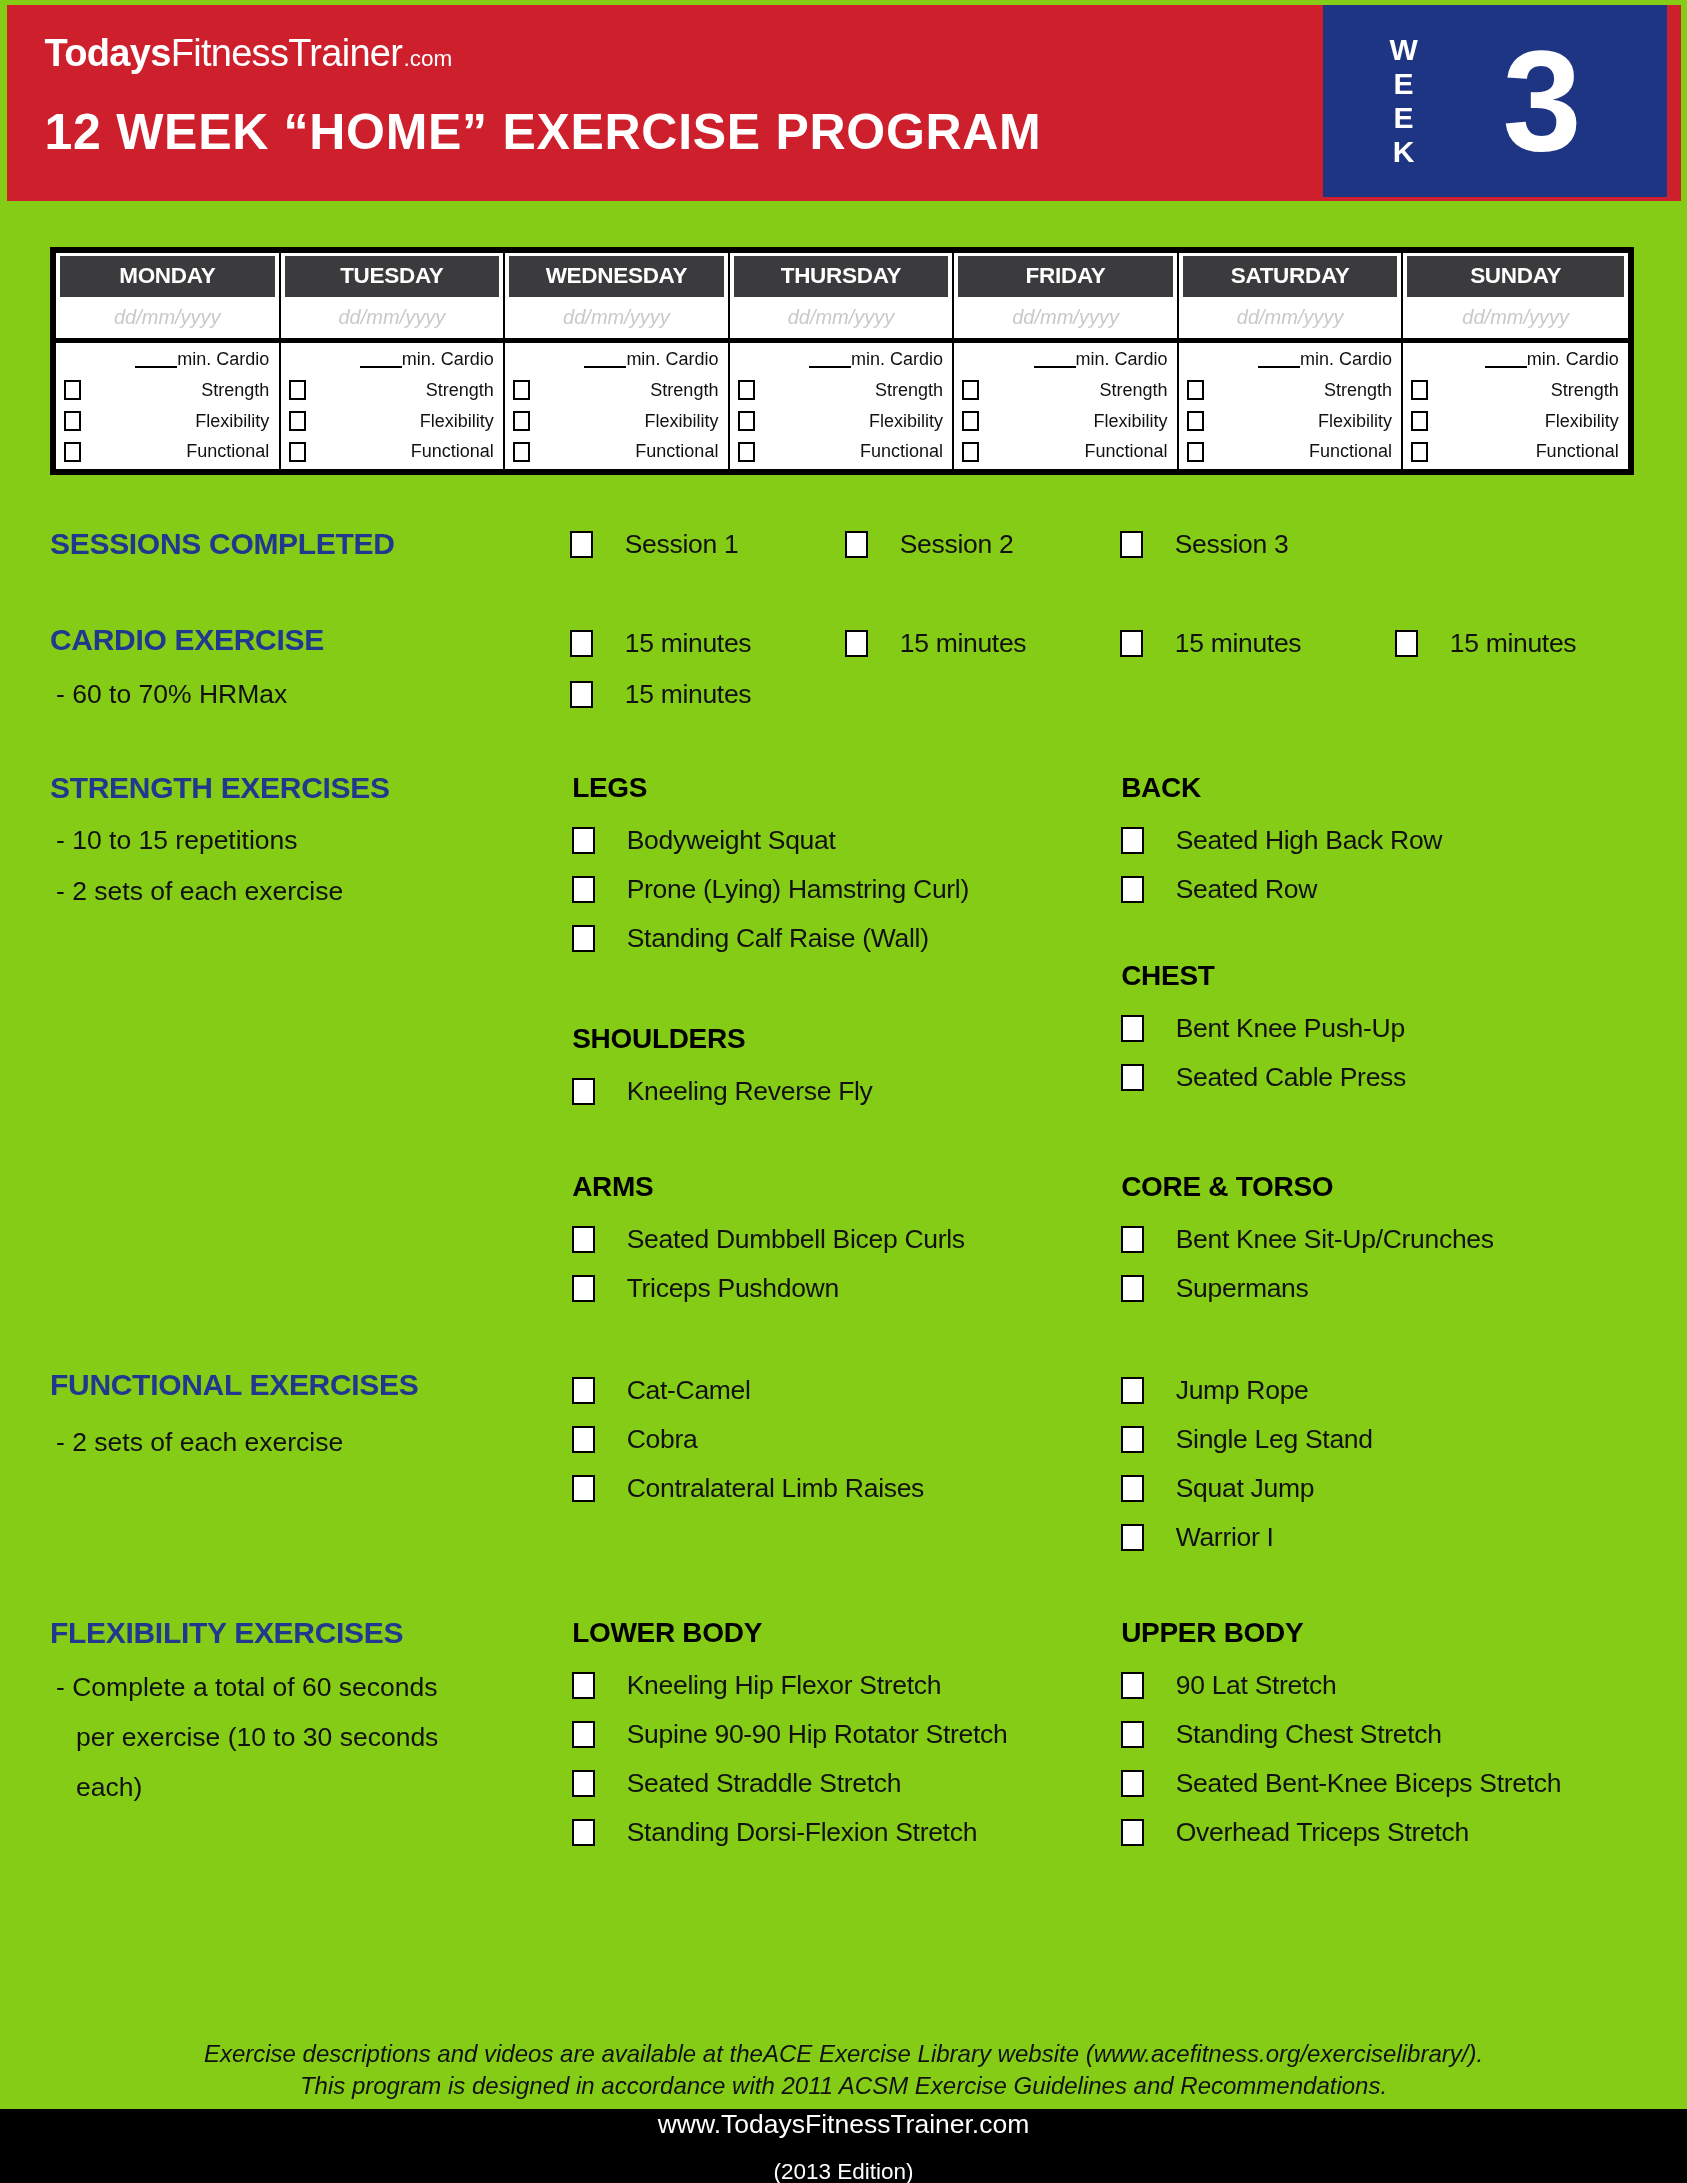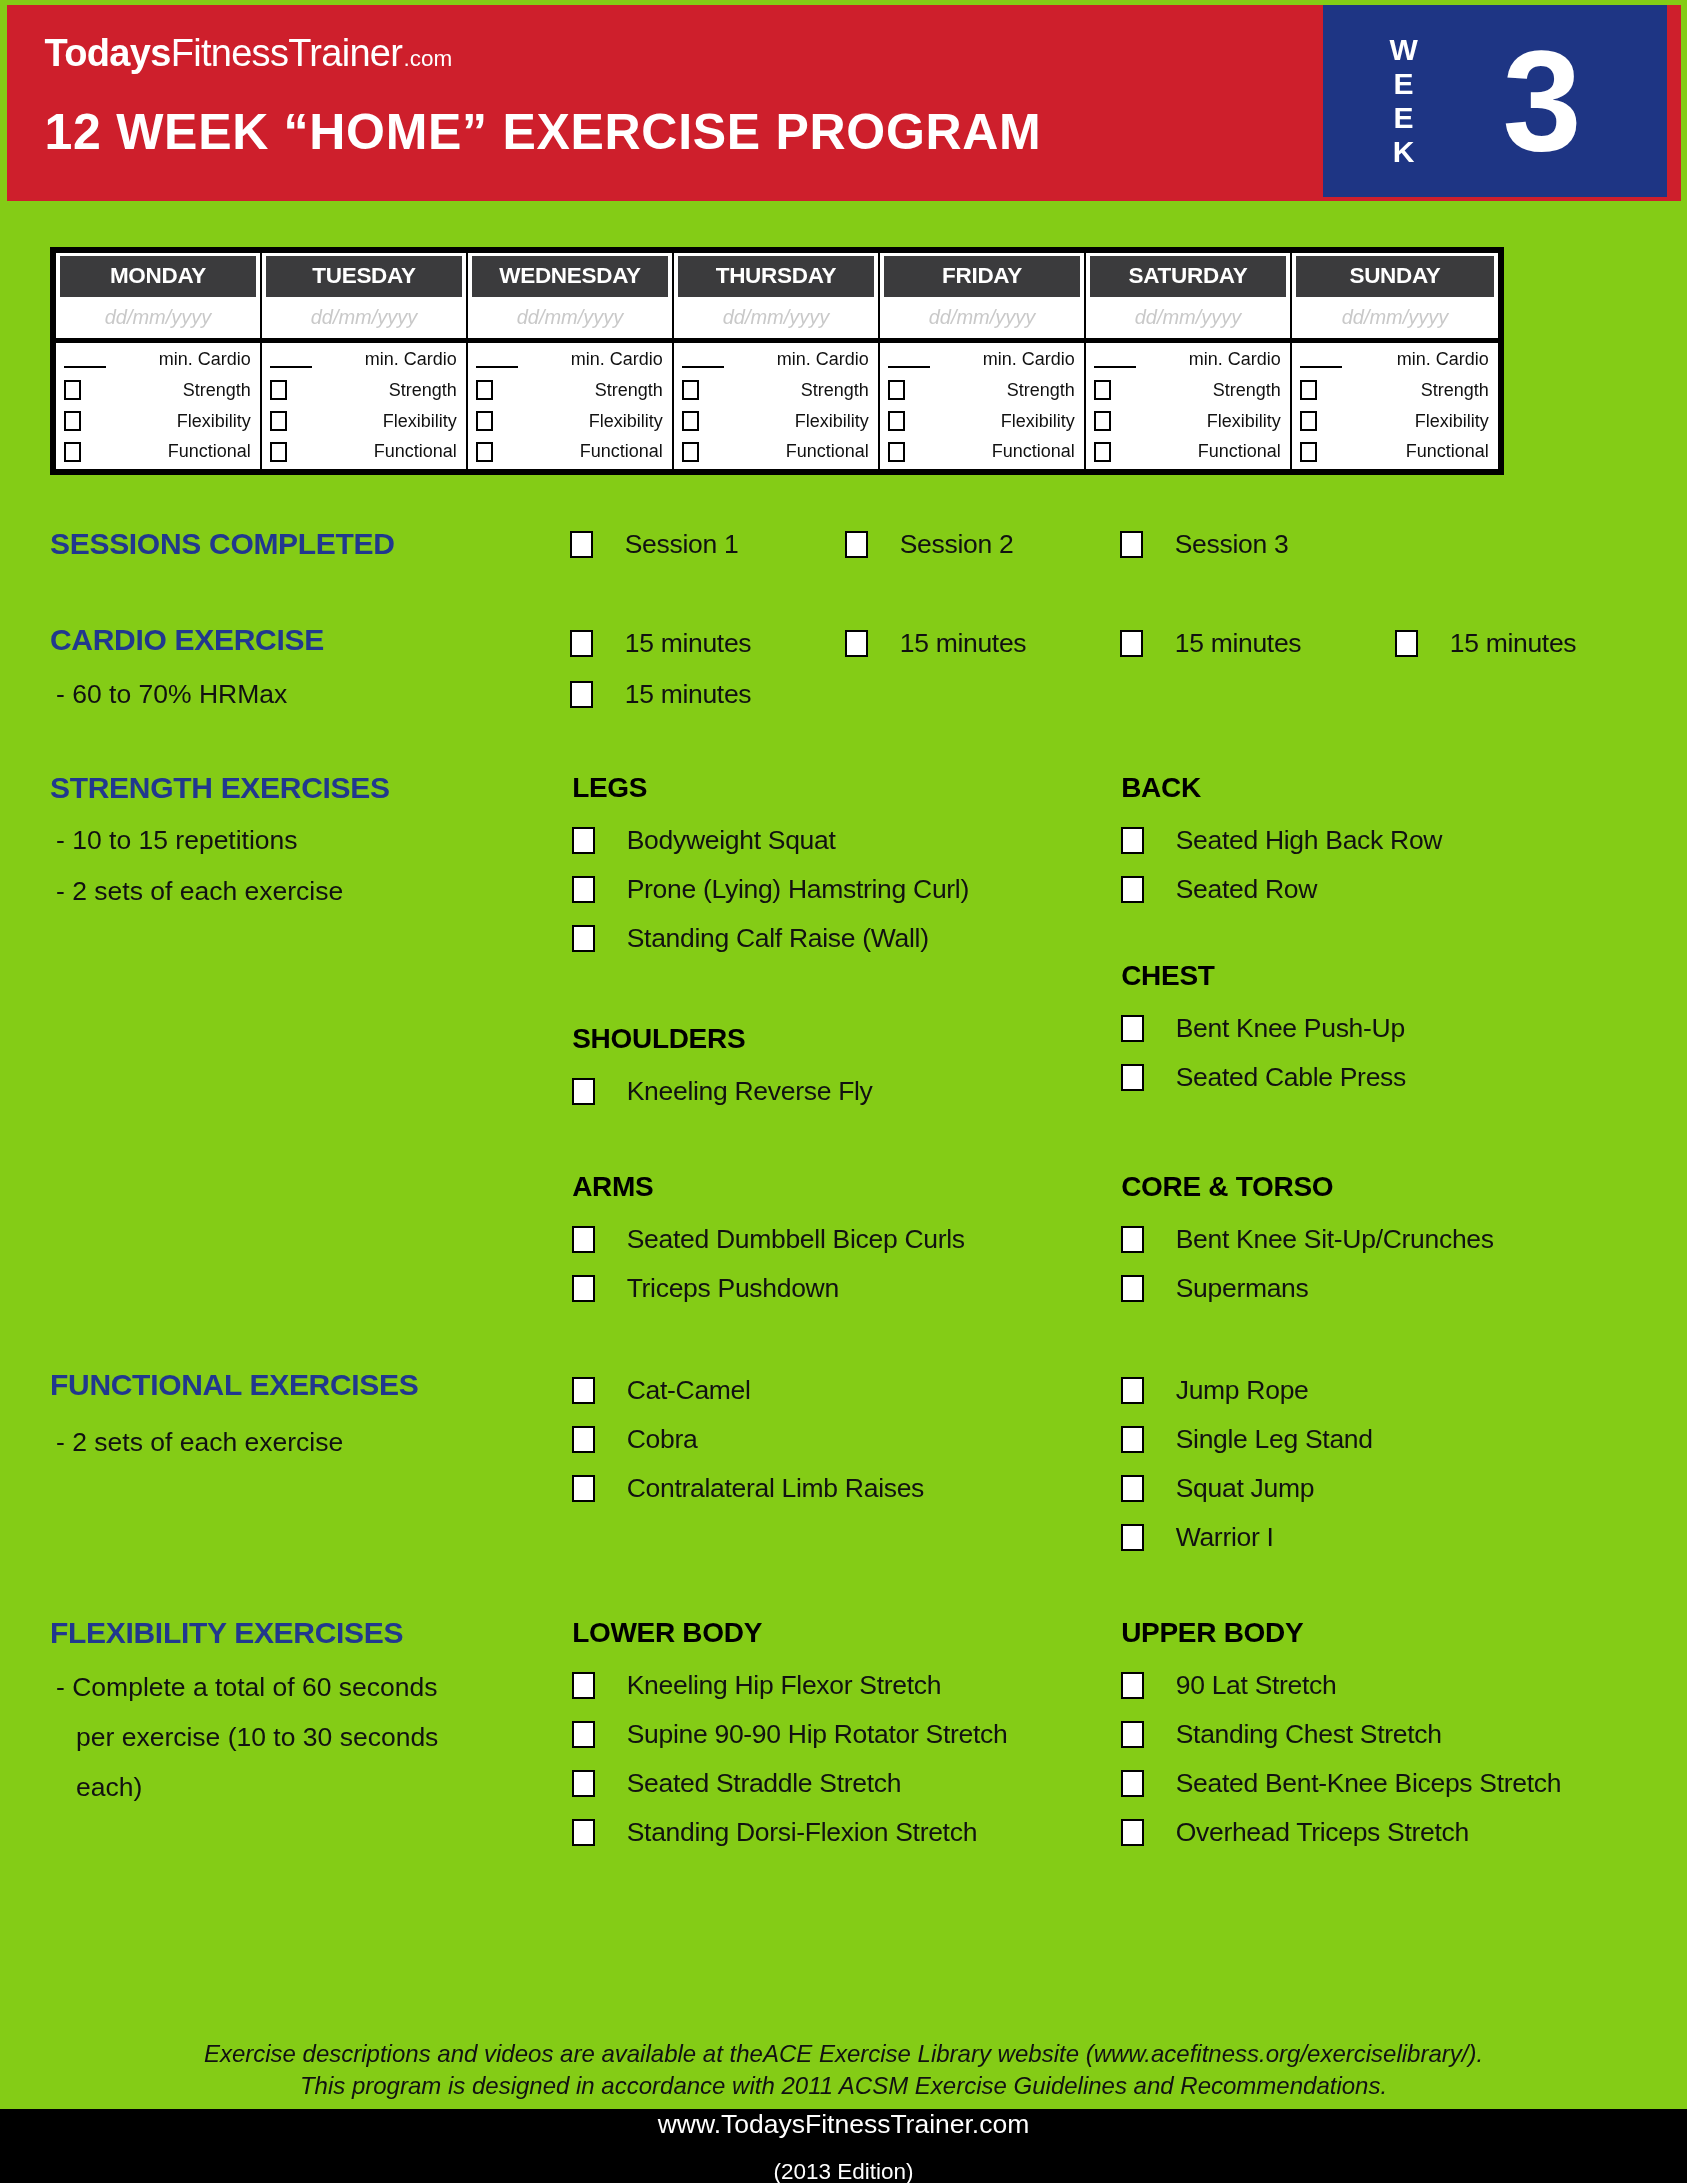--- a/index.html
+++ b/index.html
@@ -16,32 +16,32 @@
   .title{position:absolute;left:38px;top:98px;font-size:50px;font-weight:bold;color:#fff;
          letter-spacing:0.7px;white-space:nowrap;}
   .weekbox{position:absolute;right:13.2px;top:0;bottom:4.6px;width:344px;background:#1E3584;}
   .week-letters{position:absolute;left:66px;top:50%;transform:translateY(-50%);
                 display:flex;flex-direction:column;align-items:center;}
   .week-letters div{color:#fff;font-weight:bold;font-size:30px;line-height:34px;}
   .week-num{position:absolute;left:179px;top:50%;transform:translateY(-50%);
             color:#fff;font-weight:bold;font-size:142px;line-height:1;}
 
   
-  .wtable{position:absolute;left:50px;top:247px;width:1454px;height:228px;box-sizing:border-box;
+  .wtable{position:absolute;left:50px;top:247px;width:1584px;height:228px;box-sizing:border-box;
           border:6px solid #000;display:grid;grid-template-columns:repeat(7,1fr);background:#fff;}
   .wcol{border-right:2.6px solid #000;display:flex;flex-direction:column;min-width:0;box-sizing:border-box;}
   .wcol:last-child{border-right:none;}
   .wday{margin:2.6px 4px 0 4px;height:41px;background:#3B3B3D;color:#fff;display:flex;align-items:center;
         justify-content:center;font-weight:bold;font-size:22.5px;letter-spacing:-0.3px;white-space:nowrap;}
   .wdate{height:41px;display:flex;align-items:center;justify-content:center;color:#C9C9C9;
          font-style:italic;font-size:20px;}
   .wbody{border-top:5.3px solid #000;flex:1;padding:6.6px 9.3px 6.6px 8px;display:flex;
          flex-direction:column;justify-content:space-between;}
   .wline{display:flex;align-items:center;justify-content:space-between;font-size:18px;color:#111;}
-  .wcardio{justify-content:space-between;}
+  .wcardio{justify-content:flex-end;}
   .blank{width:42px;height:14.6px;border-bottom:2px solid #000;}
   .tcbx{width:17px;height:20px;border:2px solid #000;box-sizing:border-box;flex:none;background:#fff;}
 
   
   .bheading{font-size:30px;font-weight:bold;color:#21388E;letter-spacing:-0.3px;
             line-height:42px;white-space:nowrap;}
   .bullet{font-size:26.5px;line-height:49px;color:#111;white-space:nowrap;}
   .bullet-block{font-size:26.5px;color:#111;}
   .bullet-block div{line-height:50px;white-space:nowrap;}
   .bullet-block div.cont{padding-left:20px;}

